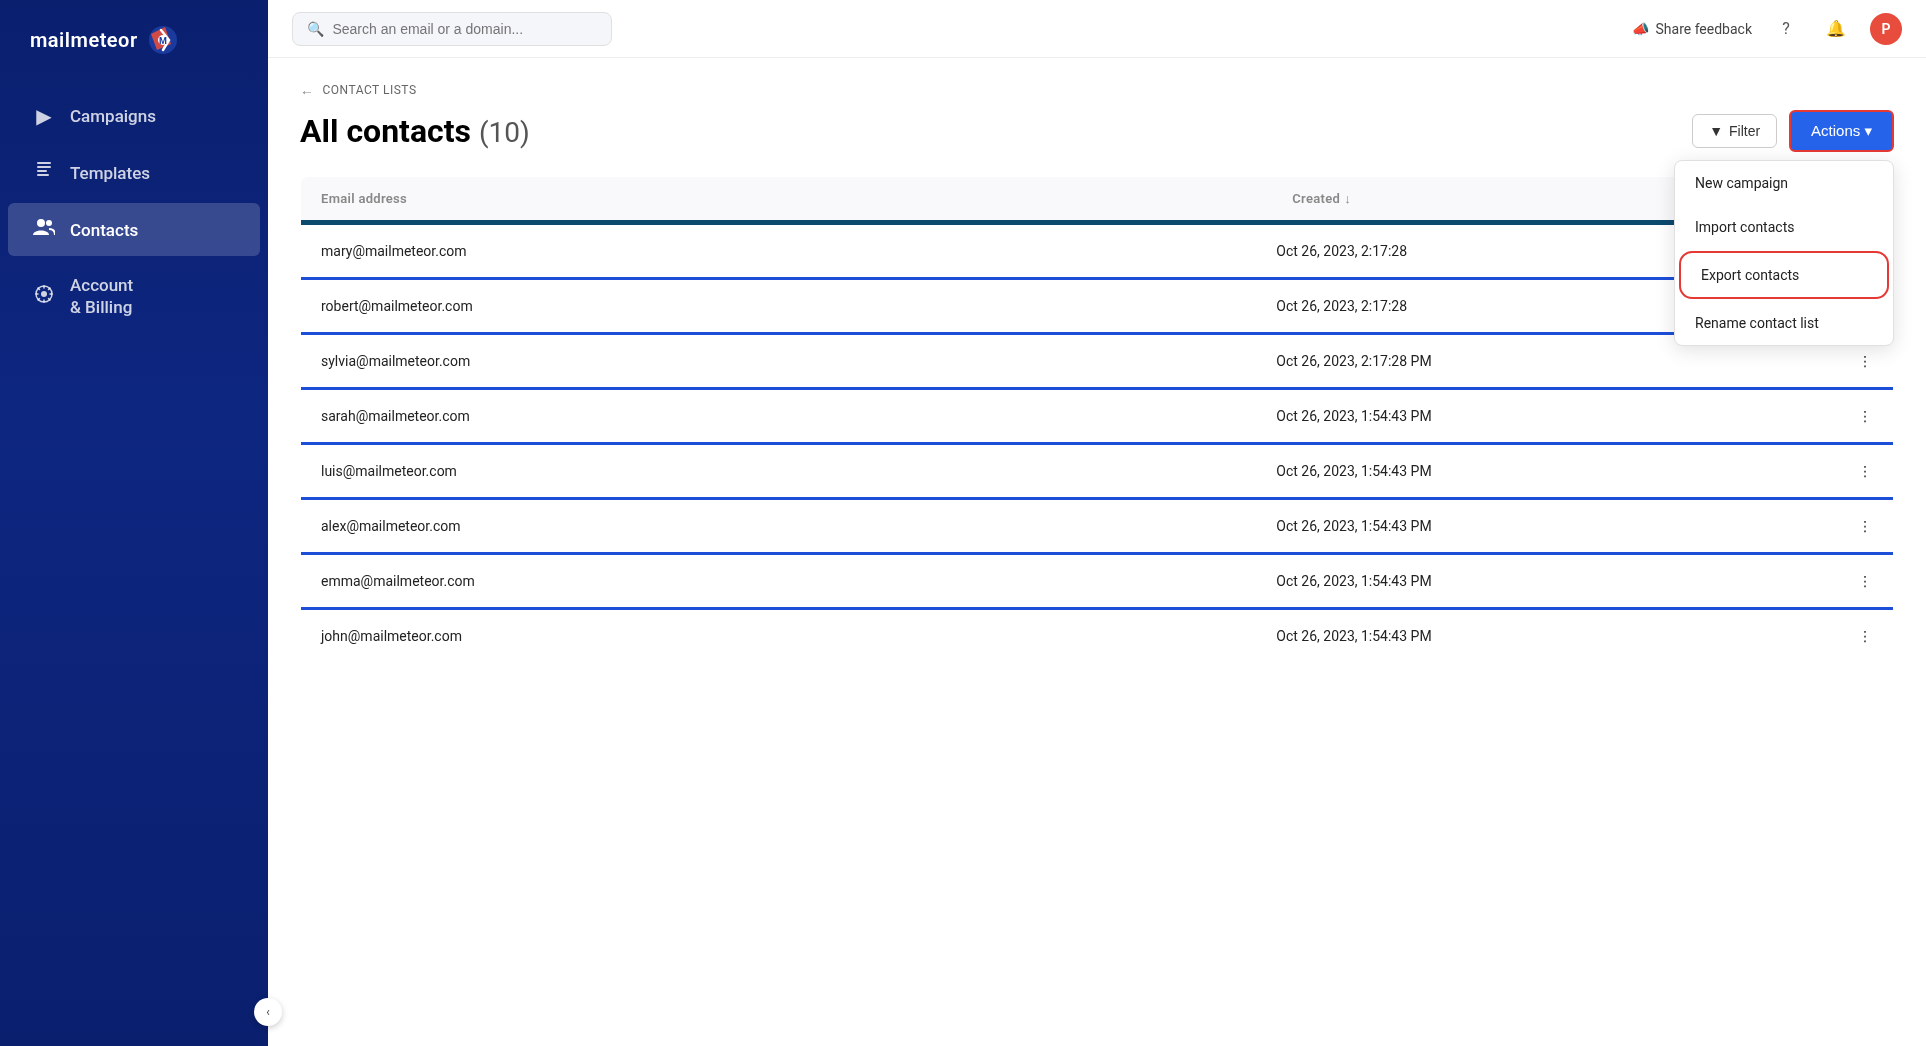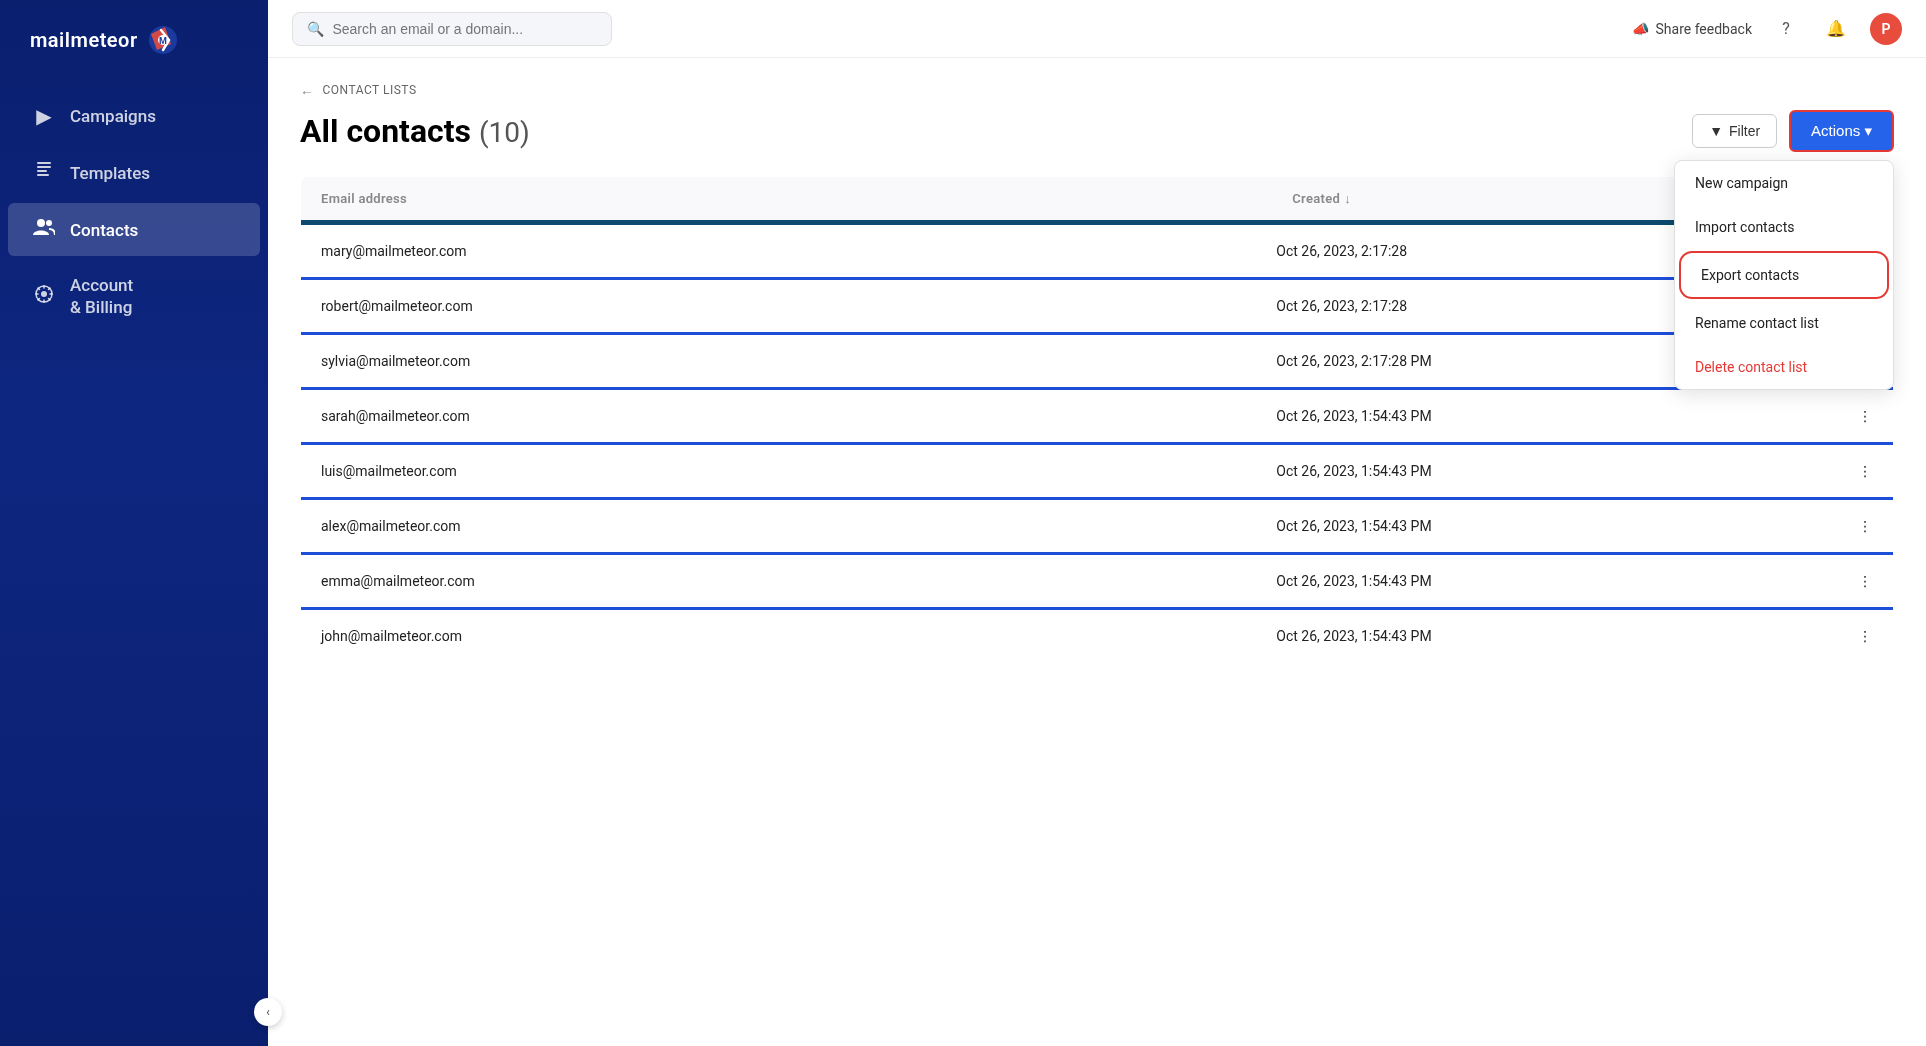--- a/index.html
+++ b/index.html
@@ -398,23 +398,20 @@
           </div>
           <div class="dropdown-item">
             <span>Import contacts</span>
           </div>
           <div class="dropdown-item export-highlighted">
             <span>Export contacts</span>
           </div>
           <div class="dropdown-item">
             <span>Rename contact list</span>
           </div>
-          <div class="dropdown-item danger">
-            <span>Delete contact list</span>
-          </div>
         </div>
       </div>
     </div>
 
     <table class="contacts-table">
       <thead>
         <tr>
           <th class="th-email">
             <span>Email address</span>
           </th>

